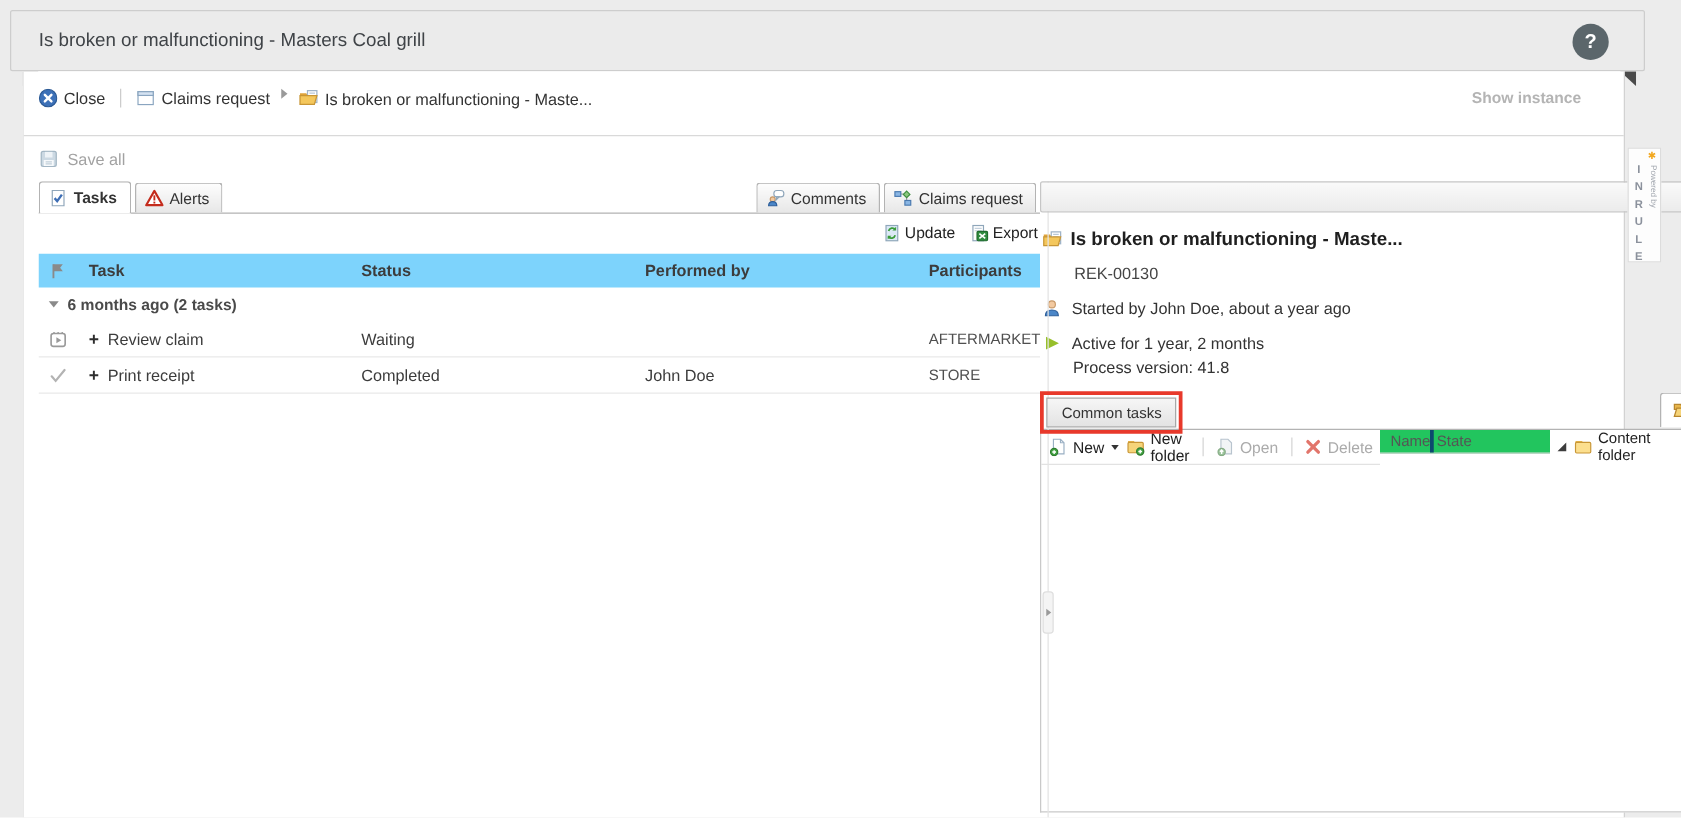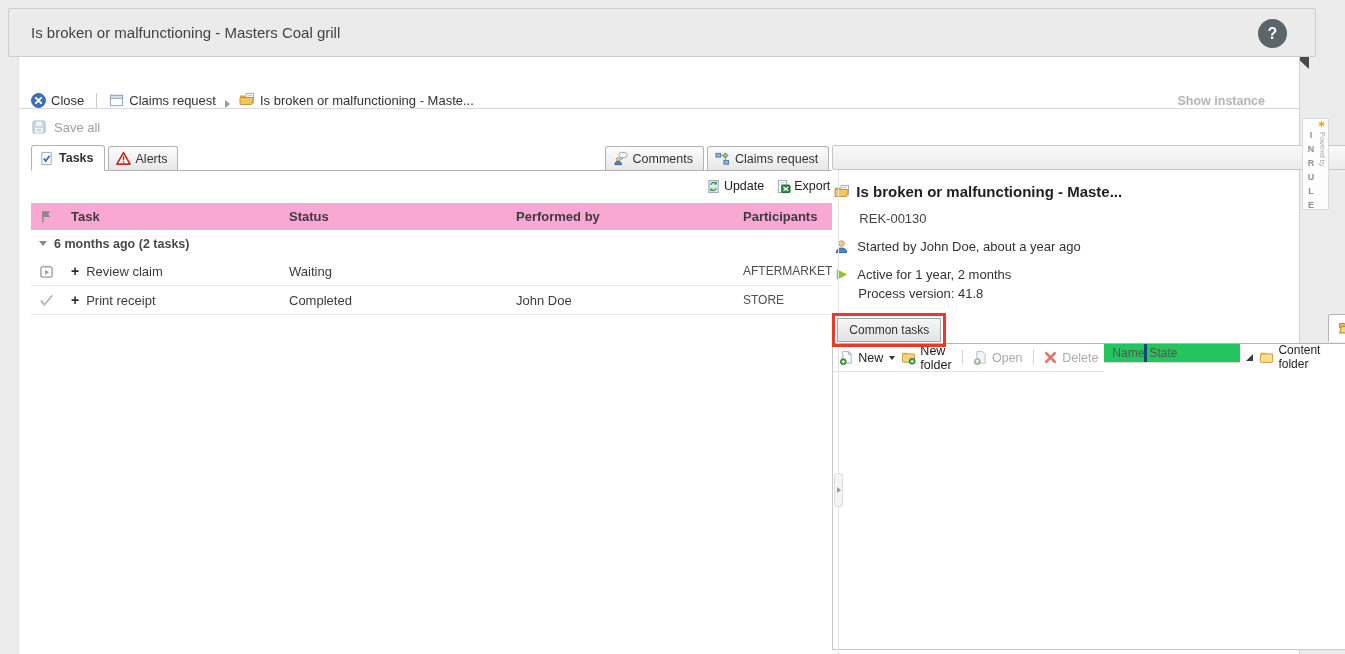--- a/index.html
+++ b/index.html
@@ -15,21 +15,21 @@
               font-size:16px; font-weight:bold; cursor:pointer; }
   .fold { position:absolute; top:57px; width:13px; height:12px; background:#4a4a4a; }
   .fold-left  { left:18px;  clip-path:polygon(0 0,100% 0,0 100%); }
   .fold-right { left:1296px; clip-path:polygon(0 0,100% 0,100% 100%); }
 
   
   .main { position:absolute; left:18px; top:57px; width:1282px; bottom:0; background:#fff;
           border-left:1px solid #e2e2e2; border-right:1px solid #d2d2d2; }
 
   
-  .breadcrumb { height:52px; border-bottom:1px solid #d9d9d9; display:flex; align-items:flex-end;
+  .breadcrumb { height:52px; border-bottom:1px solid #d9d9d9; display:flex; align-items:flex-start;
                 padding:14px 14px 0 12px; gap:5px; font-size:13px; color:#333; }
   .bc-item { display:flex; align-items:center; gap:5px; cursor:pointer; }
   .bc-sep { width:1px; height:15px; background:#ccc; margin:0 7px; }
   .bc-arrow { width:0; height:0; border-style:solid; border-width:4px 0 4px 5px;
               border-color:transparent transparent transparent #9a9a9a; margin:0 4px; }
   .bc-spacer { flex:1; }
   .show-instance { color:#b4b4b4; font-weight:bold; font-size:12.5px; margin-right:20px; }
 
   
   .saveall-row { height:36px; display:flex; align-items:center; gap:7px; padding-left:12px;
@@ -48,21 +48,21 @@
   .tab.active { background:#fff; font-weight:bold; height:26px; margin-bottom:-1px;
                 border-bottom:1px solid #fff; z-index:2; }
   .tab-spacer { flex:1; }
 
   
   .grid-toolbar { height:30px; display:flex; justify-content:flex-end; align-items:center;
                   gap:12px; padding-right:2px; font-size:12.5px; color:#222; }
   .tool { display:flex; align-items:center; gap:3px; cursor:pointer; }
 
   
-  .thead { display:flex; align-items:center; background:#f9a8d4; height:27px; margin-top:2px;
+  .thead { display:flex; align-items:center; background:#7dd3fc; height:27px; margin-top:2px;
            font-weight:bold; font-size:13px; color:#3c3c3c; }
   .c0 { width:34px; padding-left:8px; display:flex; align-items:center; }
   .c1 { width:224px; padding-left:6px; }
   .c2 { width:227px; }
   .c3 { width:227px; }
   .c4 { flex:1; }
   .group-row { height:27px; display:flex; align-items:center; gap:7px; padding-left:8px;
                font-weight:bold; font-size:12.5px; color:#4a4a4a; }
   .tri-down { width:0; height:0; border-style:solid; border-width:5px 4px 0 4px;
               border-color:#8a8a8a transparent transparent transparent; }

